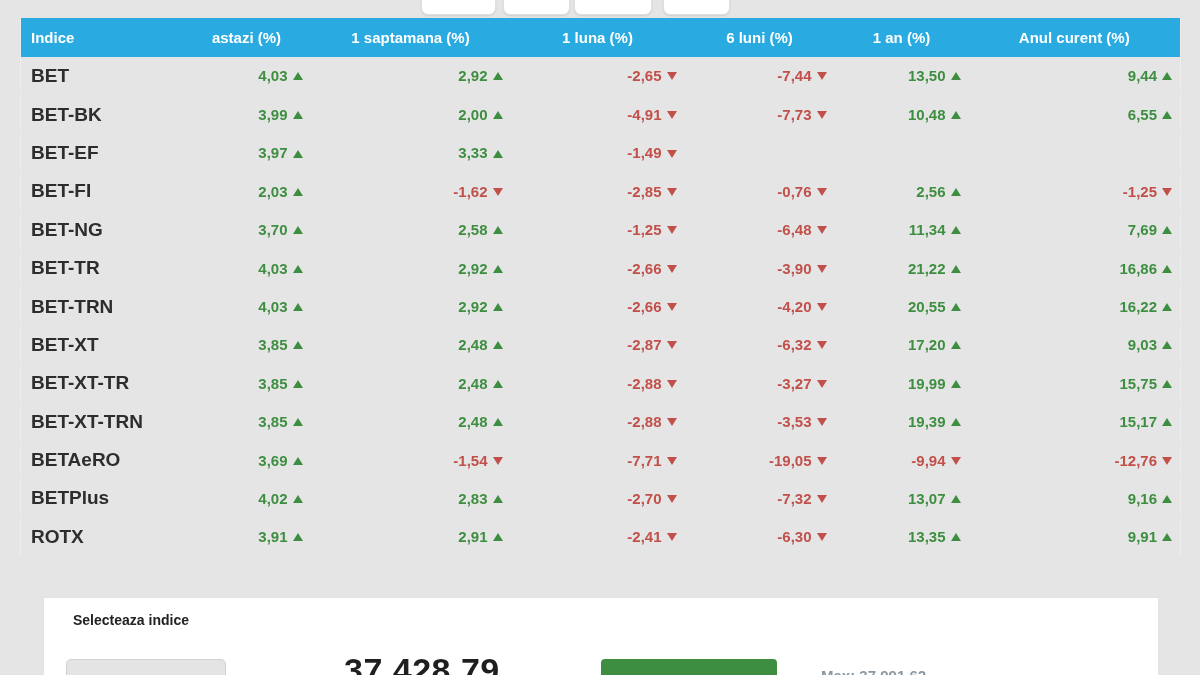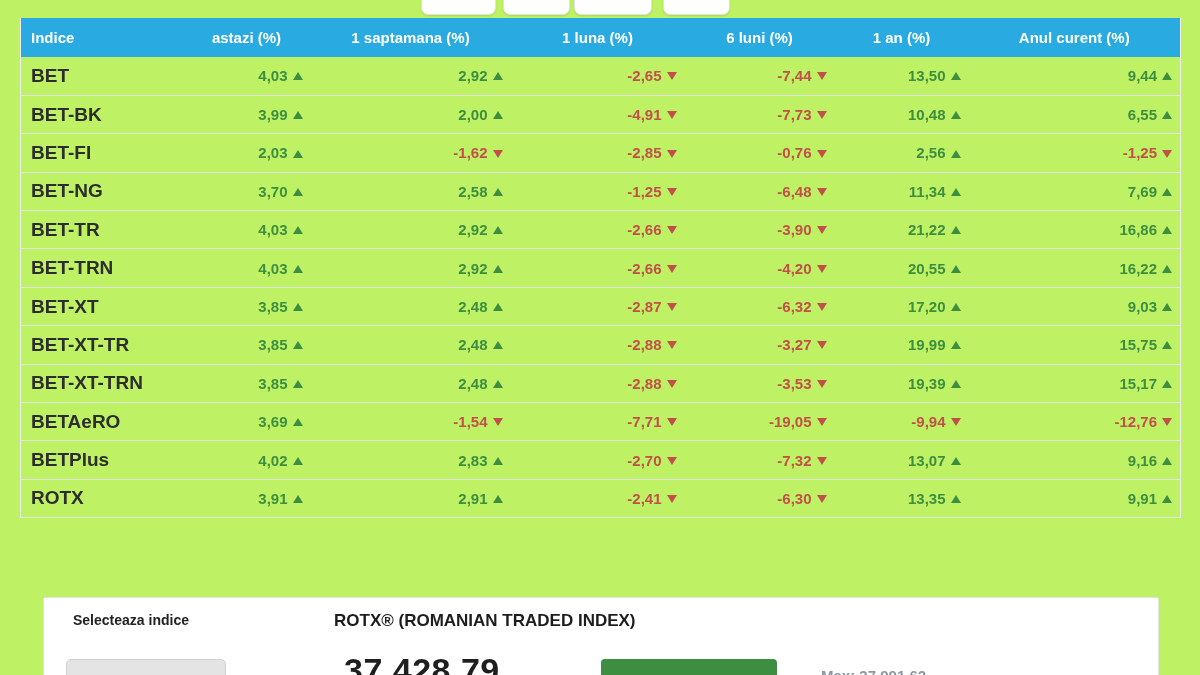--- a/index.html
+++ b/index.html
@@ -1,16 +1,16 @@
 <!DOCTYPE html>
 <html><head>
 <meta charset="utf-8">
 <style>
   html,body{margin:0;padding:0;background:#fff;}
-  #screen{position:relative;width:1200px;height:675px;overflow:hidden;background:#bef264;
+  #screen{position:relative;width:1200px;height:675px;overflow:hidden;background:#e5e5e5;
           font-family:"Liberation Sans",sans-serif;}
 
   
   .toolbar-btn{position:absolute;top:-17px;height:30px;background:#fff;
                border:1px solid #e0e0e0;border-radius:7px;
                box-shadow:0 1px 2px rgba(0,0,0,0.10);}
 
   
   #indices-table{position:absolute;left:20px;top:18px;width:1160px;
                  border-collapse:collapse;table-layout:fixed;
@@ -90,20 +90,29 @@
         <tr>
           <td class="idx">BET-BK</td>
           <td class="val"><span class="num up">3,99</span><span class="tri up"></span></td>
           <td class="val"><span class="num up">2,00</span><span class="tri up"></span></td>
           <td class="val"><span class="num down">-4,91</span><span class="tri down"></span></td>
           <td class="val"><span class="num down">-7,73</span><span class="tri down"></span></td>
           <td class="val"><span class="num up">10,48</span><span class="tri up"></span></td>
           <td class="val"><span class="num up">6,55</span><span class="tri up"></span></td>
         </tr>
         <tr>
+          <td class="idx">BET-EF</td>
+          <td class="val"><span class="num up">3,97</span><span class="tri up"></span></td>
+          <td class="val"><span class="num up">3,33</span><span class="tri up"></span></td>
+          <td class="val"><span class="num down">-1,49</span><span class="tri down"></span></td>
+          <td class="val"></td>
+          <td class="val"></td>
+          <td class="val"></td>
+        </tr>
+        <tr>
           <td class="idx">BET-FI</td>
           <td class="val"><span class="num up">2,03</span><span class="tri up"></span></td>
           <td class="val"><span class="num down">-1,62</span><span class="tri down"></span></td>
           <td class="val"><span class="num down">-2,85</span><span class="tri down"></span></td>
           <td class="val"><span class="num down">-0,76</span><span class="tri down"></span></td>
           <td class="val"><span class="num up">2,56</span><span class="tri up"></span></td>
           <td class="val"><span class="num down">-1,25</span><span class="tri down"></span></td>
         </tr>
         <tr>
           <td class="idx">BET-NG</td>
@@ -184,20 +193,19 @@
           <td class="val"><span class="num down">-2,41</span><span class="tri down"></span></td>
           <td class="val"><span class="num down">-6,30</span><span class="tri down"></span></td>
           <td class="val"><span class="num up">13,35</span><span class="tri up"></span></td>
           <td class="val"><span class="num up">9,91</span><span class="tri up"></span></td>
         </tr>
       </tbody>
   </table>
 
   <div id="index-panel">
     <div id="select-label">Selecteaza indice</div>
-    <div id="index-title">ROTX® (ROMANIAN TRADED INDEX)</div>
     <div id="index-select-btn"></div>
     <div id="index-value">37.428,79</div>
     <div id="panel-action-btn"></div>
     <div id="max-label">Max: 37.991,62</div>
   </div>
 
 </div>
 
 </body></html>

